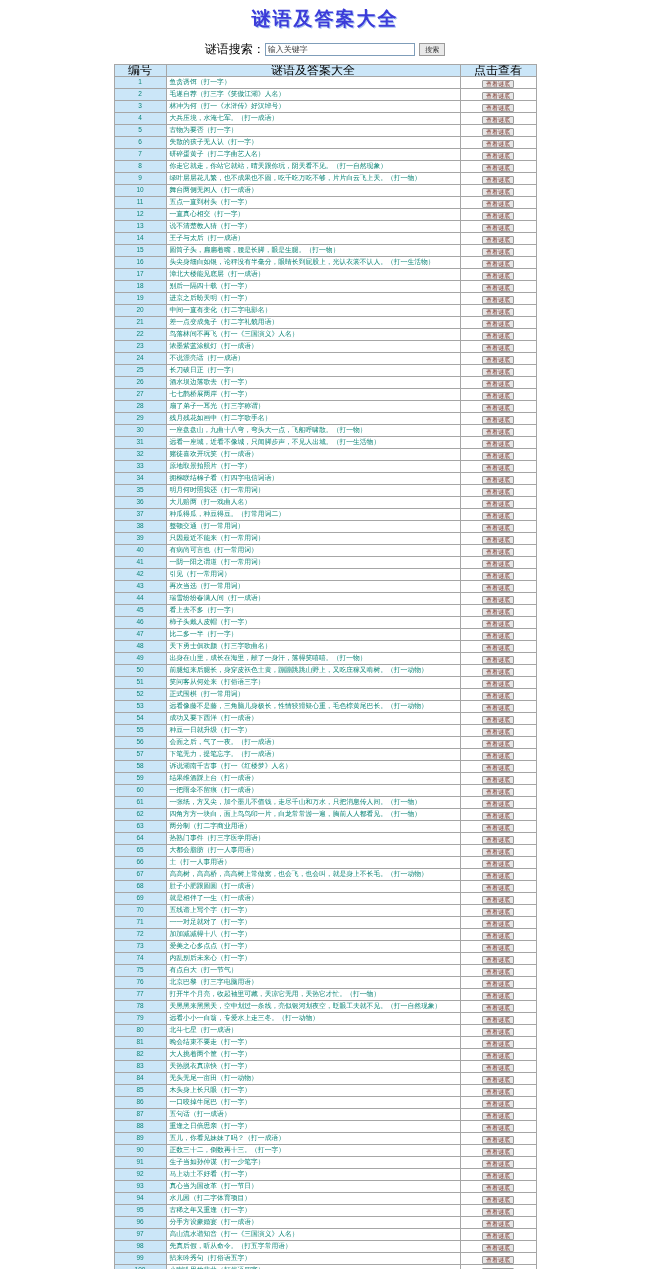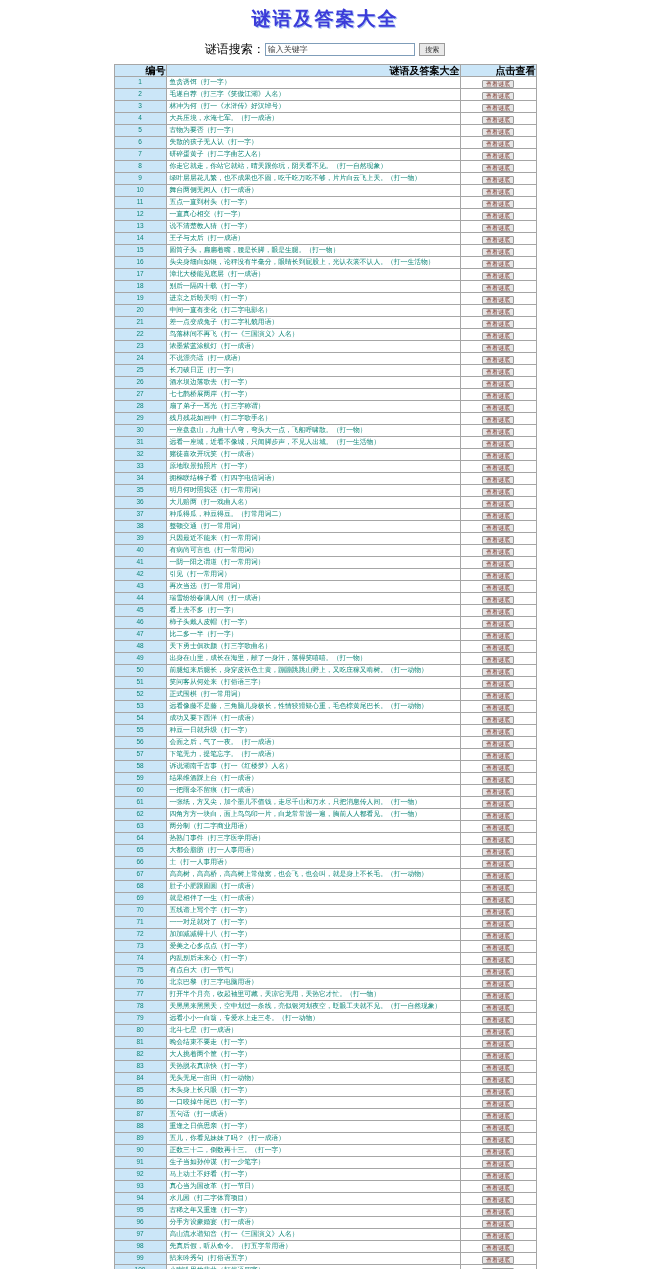--- a/index.html
+++ b/index.html
@@ -37,22 +37,22 @@
     table-layout:fixed;
   }
   table.riddles th, table.riddles td {
     border:1px solid #a6a6a6;
     overflow:hidden; white-space:nowrap;
   }
   th.h-num   { width:52px; }
   th.h-text  { width:294px; }
   th.h-view  { width:76px;margin-left:16px; }
   table.riddles th {
-    background:#cbe6f8; font-size:10px; height:11px; line-height:11px;
-    font-weight:bold; color:#000; text-align:right;
+    background:#cbe6f8; font-size:12px; height:11px; line-height:11px;
+    font-weight:normal; color:#000; text-align:center;
   }
   td.c-num {
     background:#cbe6f8; color:#0c8577; font-size:6.5px;
     text-align:center; height:8.7px; line-height:8.7px;
   }
   td.c-text {
     color:#0c8577; font-size:6.8px; padding-left:3px;
     height:8.7px; line-height:8.7px; background:#fff;
   }
   td.c-view { text-align:center; background:#fff; height:8.7px; line-height:8.7px; }

